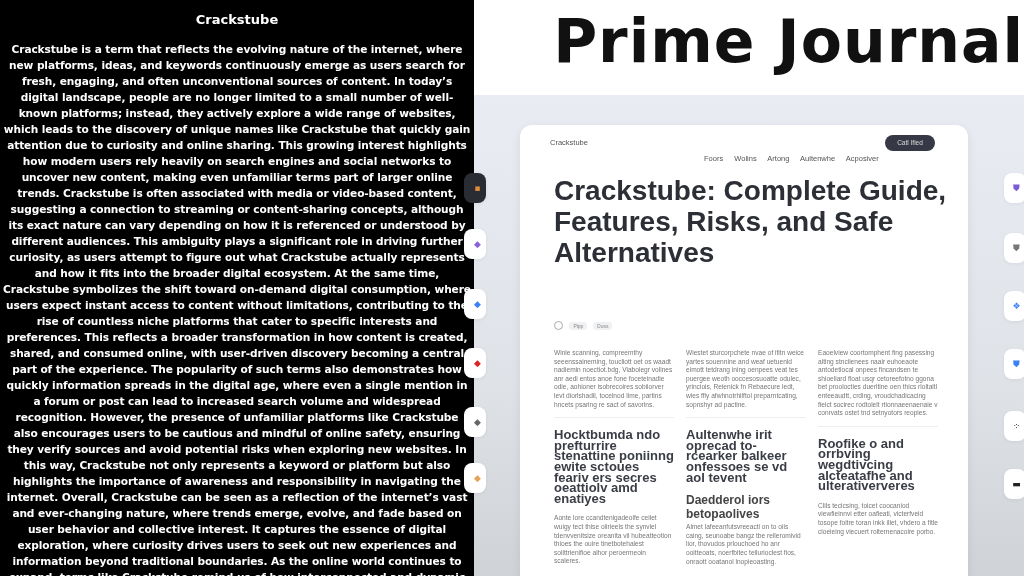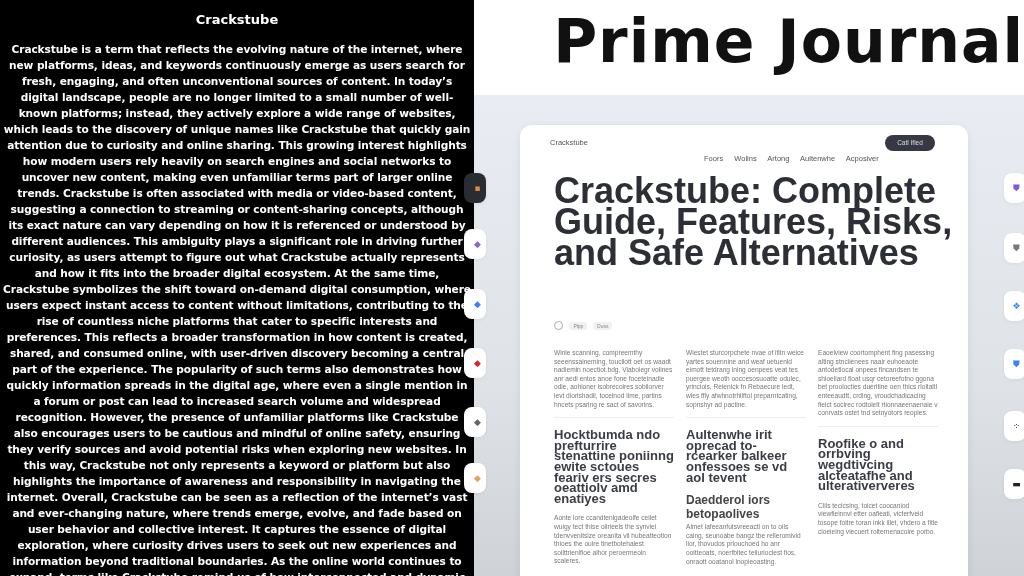--- a/index.html
+++ b/index.html
@@ -9,21 +9,21 @@
   .left p{margin:0;font-size:10.6px;line-height:16px;font-weight:bold;font-family:"DejaVu Sans",sans-serif;letter-spacing:-0.1px;}
   .right{position:absolute;left:474px;top:0;width:550px;height:576px;background:#fff;}
   .brand{position:absolute;left:0;top:6px;width:550px;text-align:right;font-size:60px;font-weight:bold;color:#111;font-family:"DejaVu Sans",sans-serif;letter-spacing:1px;}
   .stage{position:absolute;left:0;top:95px;width:550px;height:481px;background:linear-gradient(180deg,#e9ecf2 0%,#dfe2e7 60%,#cfd2d6 100%);}
   .card{position:absolute;left:46px;top:30px;width:448px;height:470px;background:#fff;border-radius:12px;box-shadow:0 2px 10px rgba(0,0,0,0.08);}
   .nav{position:absolute;left:0;top:0;width:448px;height:36px;}
   .nav-logo{position:absolute;left:30px;top:13px;font-size:7.5px;color:#555;font-family:"Liberation Sans",sans-serif;}
   .nav-links{position:absolute;left:140px;top:29px;font-size:7.5px;color:#555;font-family:"Liberation Sans",sans-serif;margin-left:44px;}
   .nav-links span{margin-right:9px;}
   .nav-btn{position:absolute;left:365px;top:10px;width:50px;height:16px;border-radius:8px;background:#363945;color:#ddd;font-size:6.5px;line-height:16px;text-align:center;font-family:"Liberation Sans",sans-serif;}
-  .headline{position:absolute;left:34px;top:50px;width:400px;font-size:36px;line-height:31px;font-weight:bold;color:#2c2f36;font-family:"Liberation Sans",sans-serif;}
+  .headline{position:absolute;left:34px;top:50px;width:400px;font-size:28px;line-height:31px;font-weight:bold;color:#2c2f36;font-family:"Liberation Sans",sans-serif;}
   .meta{position:absolute;left:34px;top:196px;font-size:5px;color:#888;font-family:"Liberation Sans",sans-serif;}
   .meta .clock{display:inline-block;width:7px;height:7px;border:1px solid #aaa;border-radius:50%;vertical-align:middle;margin-right:5px;}
   .meta .tag{display:inline-block;background:#f0f1f3;border-radius:3px;padding:1px 4px;margin-right:4px;vertical-align:middle;}
   .cols{position:absolute;left:34px;top:224px;width:400px;}
   .col{position:absolute;top:0;width:120px;}
   .col p{margin:0;font-size:6.6px;line-height:8.6px;color:#777;font-family:"Liberation Sans",sans-serif;}
   .col .rule{height:1px;background:#eceef1;margin:8px 0 12px 0;}
   .col h4{margin:0 0 10px 0;font-size:13px;line-height:10.6px;color:#3a3d45;font-weight:bold;font-family:"Liberation Sans",sans-serif;}
   .col .sub{font-size:12px;font-weight:bold;color:#444;margin:0 0 2px 0;font-family:"Liberation Sans",sans-serif;}
   .side-tile{position:absolute;width:22px;height:30px;background:#fff;border-radius:8px;box-shadow:0 1px 4px rgba(0,0,0,0.06);}

